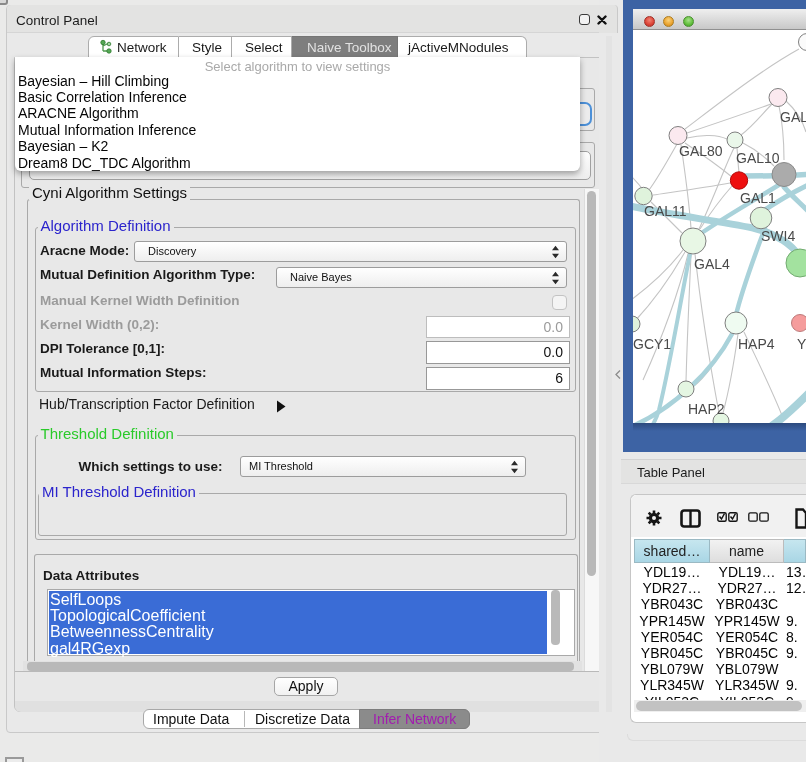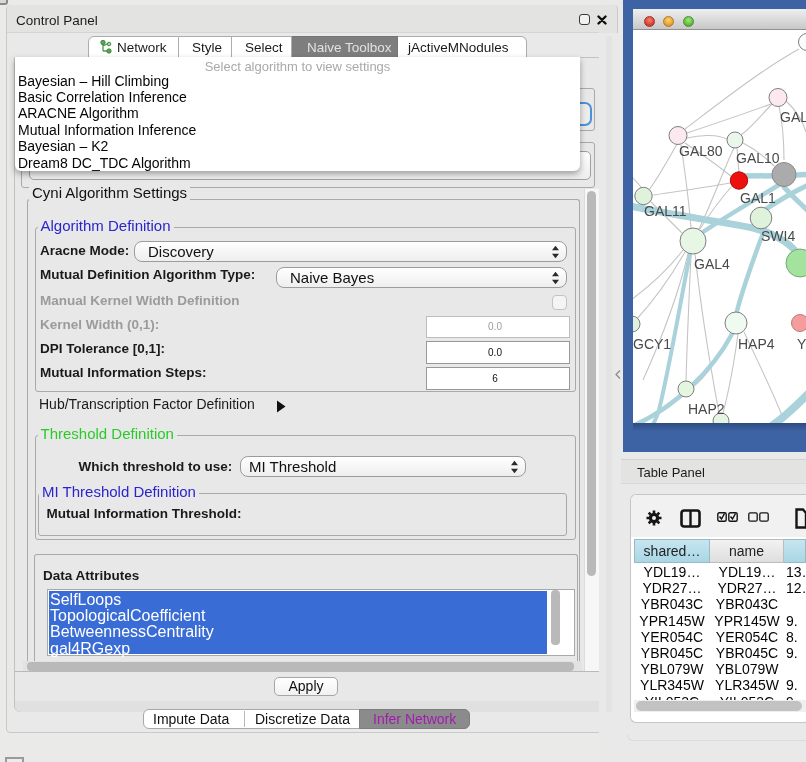--- a/index.html
+++ b/index.html
@@ -1,22 +1,22 @@
 <!DOCTYPE html>
 <html><head><meta charset="utf-8"><style>
 *{margin:0;padding:0;box-sizing:border-box}
 html,body{width:806px;height:762px;overflow:hidden}
 body{position:relative;font-family:"Liberation Sans",sans-serif;background:#eaeae9;font-size:13px;color:#111}
 .abs{position:absolute;white-space:nowrap}
 .bold{font-weight:normal}
 .grp{position:absolute;border:1px solid #a9a9a9;border-radius:3px}
 .legend{position:absolute;background:#e8e8e8;padding:0 3px;font-size:15px;line-height:15px;white-space:nowrap}
-.combo{position:absolute;border:1px solid #9c9c9c;border-radius:8px;background:linear-gradient(#ffffff,#eeeeee);height:21px;line-height:19px;padding-left:13px;font-size:15px;color:#111;white-space:nowrap}
+.combo{position:absolute;border:1px solid #9c9c9c;border-radius:3px;background:linear-gradient(#ffffff,#eeeeee);height:21px;line-height:19px;padding-left:13px;font-size:11px;color:#111;white-space:nowrap}
 .combo .arr{position:absolute;right:6px;top:2px;width:9px;height:16px}
-.tfield{position:absolute;border:1px solid #989898;background:#fff;text-align:center;padding-right:6px;font-size:10px}
+.tfield{position:absolute;border:1px solid #989898;background:#fff;text-align:right;padding-right:6px;font-size:14px}
 .lbl{position:absolute;font-size:13.5px;font-weight:bold;color:#1a1a1a;white-space:nowrap}
 .dis{color:#9b9b9b}
 </style></head>
 <body>
 
 <div class="abs" style="left:-4px;top:-4px;width:12px;height:9px;border:2px solid #8a8a8a;border-radius:3px;background:#d8d8d8"></div>
 
 <div class="abs" style="left:6px;top:5px;width:613px;height:728px;background:#e9e9e9;border:1px solid #c9c9c9;border-radius:4px"></div>
 <div class="abs" style="left:7px;top:5px;width:611px;height:28px;background:#e3e3e2;border-bottom:1px solid #d5d5d5;border-radius:4px 4px 0 0"></div>
 <div class="abs" style="left:16px;top:13px;font-size:13.5px;color:#1c1c1c">Control Panel</div>
@@ -68,45 +68,44 @@
         </svg></span></div>
 
   <div class="lbl" style="left:25px;top:209px">Mutual Definition Algorithm Type:</div>
   <div class="combo" style="left:261px;top:209px;width:291px">Naive Bayes<span class="arr"><svg width="9" height="16">
           <path d="M1 6.2 L4.5 1.8 L8 6.2 Z M1 9.8 L4.5 14.2 L8 9.8 Z" fill="#2a2a2a"></path>
         </svg></span></div>
 
   <div class="lbl dis" style="left:25px;top:235px">Manual Kernel Width Definition</div>
   <div class="abs" style="left:537px;top:237px;width:15px;height:15px;border:1px solid #c3c3c3;border-radius:4px;background:#f4f4f4"></div>
 
-  <div class="lbl dis" style="left:25px;top:259px">Kernel Width (0,1):</div>
+  <div class="lbl dis" style="left:25px;top:259px">Kernel Width (0,2):</div>
   <div class="tfield dis" style="left:411px;top:258px;width:144px;height:22px;line-height:20px;border-color:#bdbdbd">0.0</div>
 
   <div class="lbl" style="left:25px;top:283px">DPI Tolerance [0,1]:</div>
   <div class="tfield" style="left:411px;top:283px;width:144px;height:23px;line-height:21px">0.0</div>
 
   <div class="lbl" style="left:25px;top:307px">Mutual Information Steps:</div>
   <div class="tfield" style="left:411px;top:309px;width:144px;height:23px;line-height:21px">6</div>
 
   <div class="abs" style="left:24px;top:338px;font-size:14px;color:#1a1a1a">Hub/Transcription Factor Definition</div>
   <svg class="abs" style="left:260px;top:341px" width="12" height="15">
       <path d="M2 1.5 L10.5 7.5 L2 13.5 Z" fill="#111"></path>
     </svg>
 
   <div class="grp" style="left:20px;top:377px;width:541px;height:105px"></div>
   <div class="legend" style="left:22.5px;top:368px;color:#2aca2a">Threshold Definition</div>
 
-  <div class="lbl" style="left:63.5px;top:400.5px">Which threshold to use:</div>
+  <div class="lbl" style="left:63.5px;top:400.5px">Which settings to use:</div>
   <div class="combo" style="left:225px;top:398px;width:286px;padding-left:8px">MI Threshold<span class="arr"><svg width="9" height="16">
           <path d="M1 6.2 L4.5 1.8 L8 6.2 Z M1 9.8 L4.5 14.2 L8 9.8 Z" fill="#2a2a2a"></path>
         </svg></span></div>
 
   <div class="grp" style="left:23px;top:435px;width:529px;height:43px"></div>
   <div class="legend" style="left:24px;top:425.5px;color:#2b24cc">MI Threshold Definition</div>
-  <div class="lbl" style="left:31.5px;top:448px">Mutual Information Threshold:</div>
 
   <div class="grp" style="left:19px;top:496px;width:544px;height:117px;border-bottom:none"></div>
   <div class="lbl" style="left:28px;top:510px">Data Attributes</div>
 
   <div class="abs" style="left:32px;top:531px;width:528px;height:67px;background:#fff;border:1px solid #a9a9a9"></div>
   <div class="abs" style="left:33.5px;top:533px;width:498px;height:63px;background:#3a6cd6"></div>
   <div class="abs" style="left:35px;top:534px;color:#fff;font-size:16px;line-height:16.2px">SelfLoops<br>TopologicalCoefficient<br>BetweennessCentrality<br>gal4RGexp</div>
   <div class="abs" style="left:536px;top:532px;width:8.5px;height:55px;background:#b9b9b9;border-radius:4px"></div>
 
   <div class="abs" style="left:8px;top:603px;width:559px;height:10px;background:#e2e2e2"></div>

